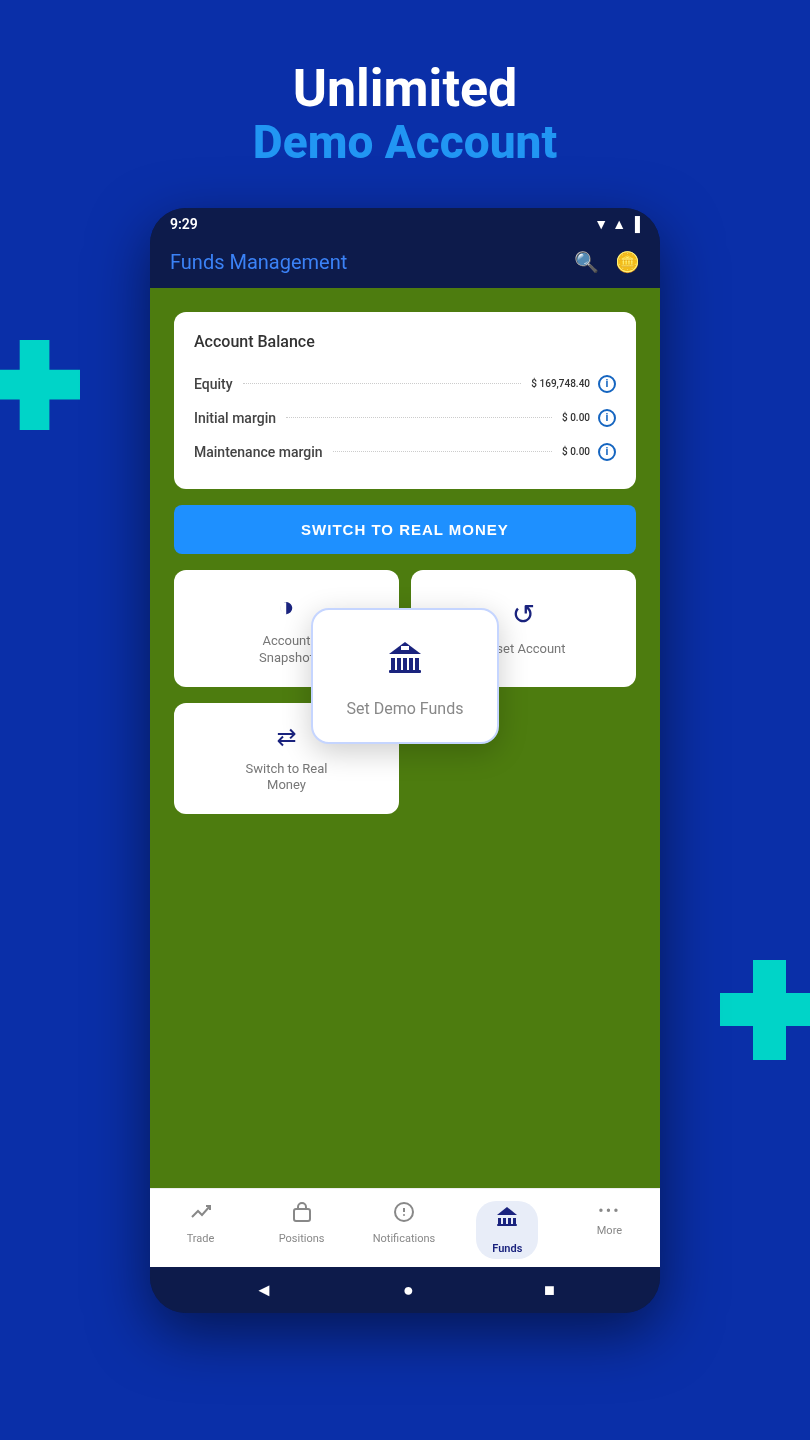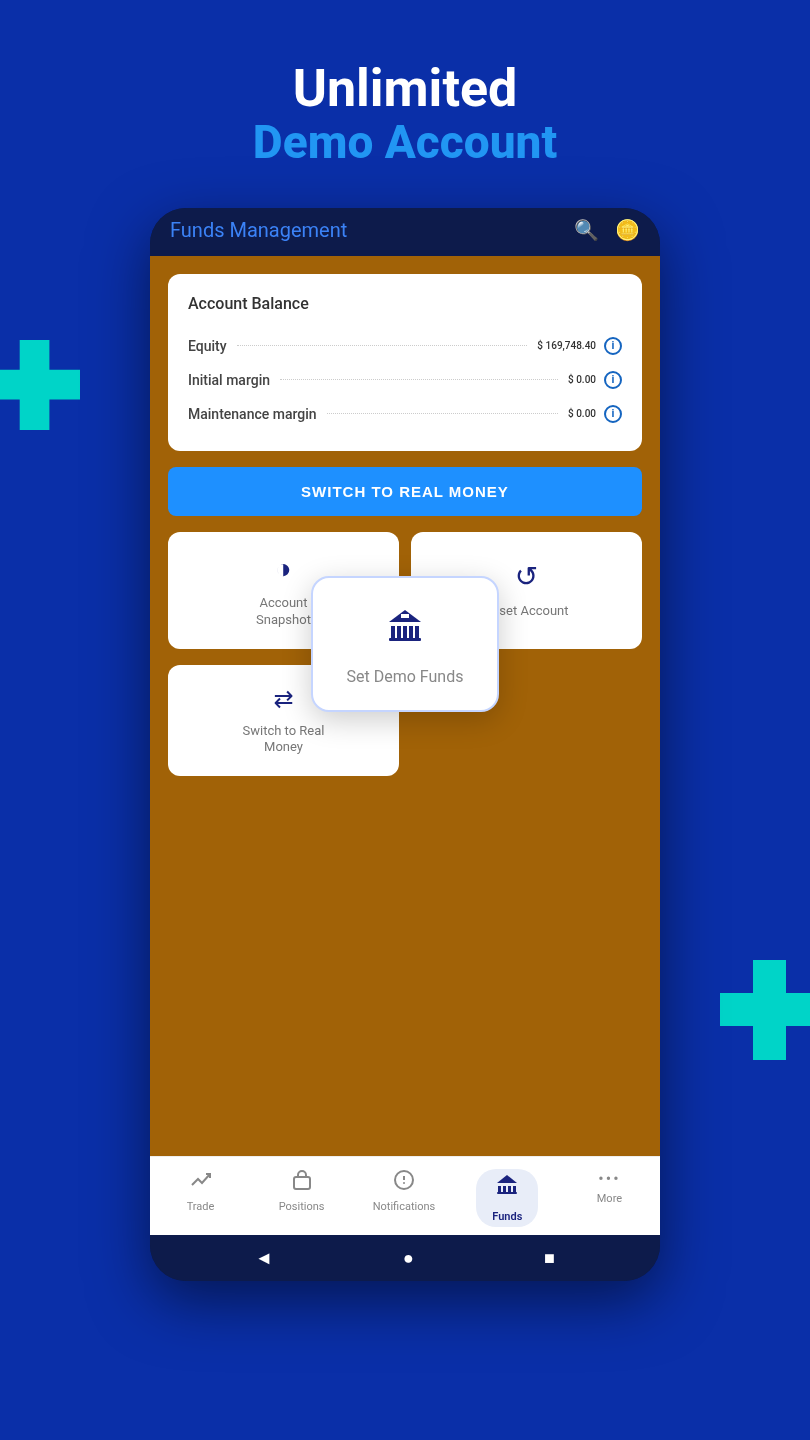--- a/index.html
+++ b/index.html
@@ -100,23 +100,23 @@
       align-items: center;
     }
     .nav-icon {
       color: white;
       font-size: 20px;
       cursor: pointer;
     }
 
     
     .main-content {
-      background: #a16207;
+      background: #4d7c0f;
       min-height: 900px;
-      padding: 18px;
+      padding: 24px;
       position: relative;
     }
 
     
     .account-balance-card {
       background: white;
       border-radius: 12px;
       padding: 20px;
       margin-bottom: 16px;
     }
@@ -293,20 +293,28 @@
 <div class="deco-plus-left"></div>
 <div class="deco-plus-right"></div>
 
 <div class="app-header-text">
   <div class="app-title-line1">Unlimited</div>
   <div class="app-title-line2">Demo Account</div>
 </div>
 
 <div class="phone-frame">
 
+  <div class="status-bar">
+    <span>9:29</span>
+    <div class="status-icons">
+      <span style="font-size:14px;">▼</span>
+      <span style="font-size:14px;">▲</span>
+      <span style="font-size:14px;">▐</span>
+    </div>
+  </div>
 
   <div class="nav-bar">
     <span class="nav-title">Funds Management</span>
     <div class="nav-icons">
       <span class="nav-icon">🔍</span>
       <span class="nav-icon">🪙</span>
     </div>
   </div>
 
   <div class="main-content">

